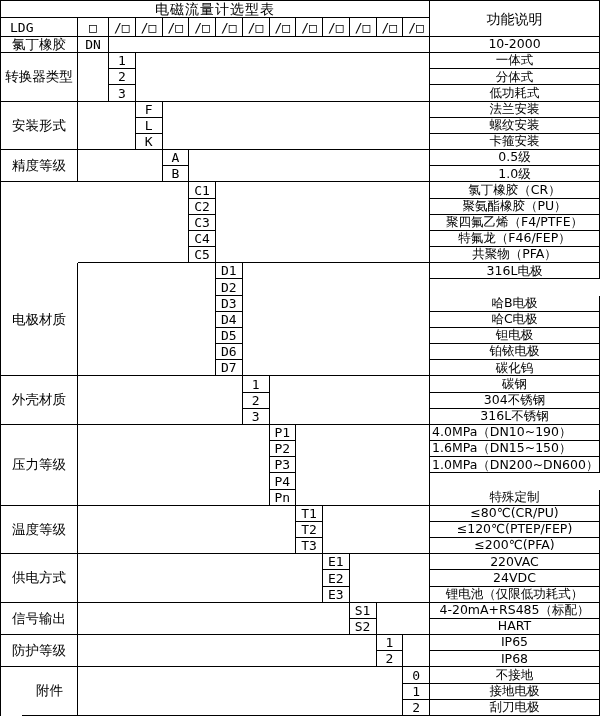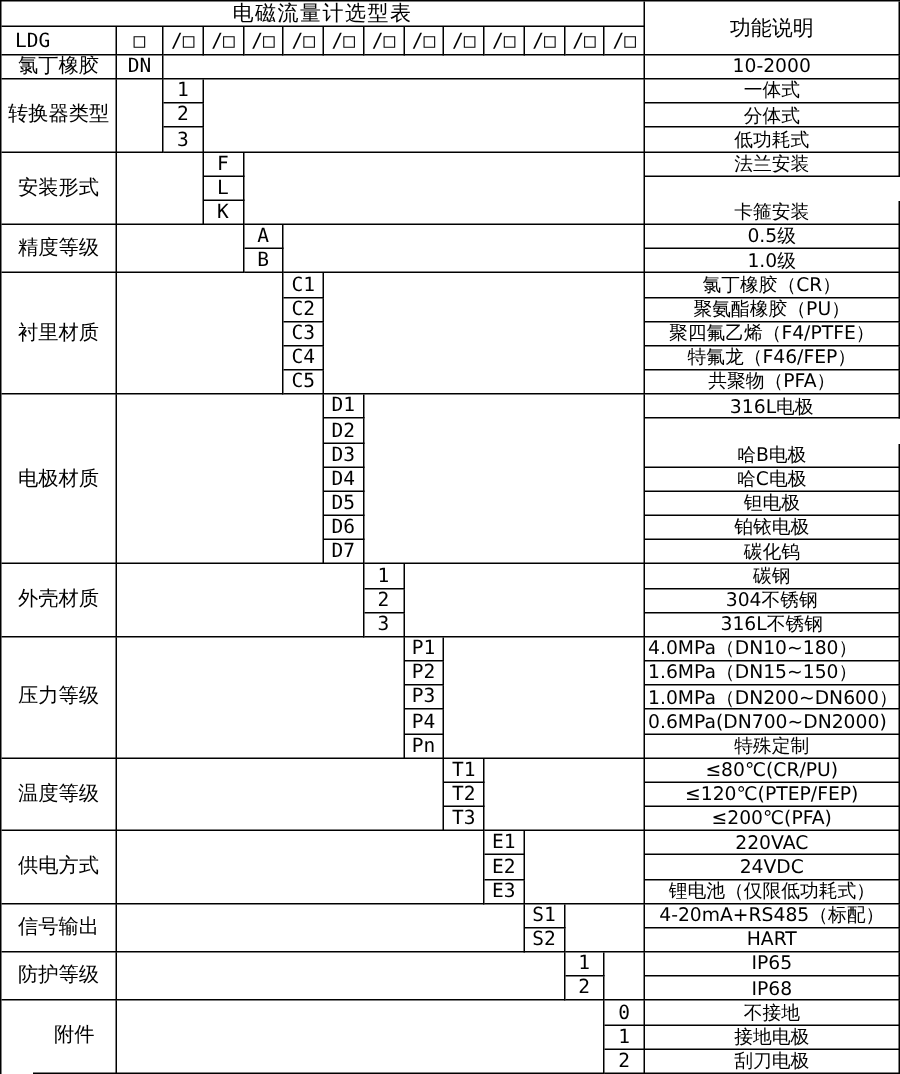--- a/index.html
+++ b/index.html
@@ -92,30 +92,30 @@
       <div class="c code" style="grid-area: 5 / 3;">2</div>
       <div class="c desc" style="grid-area: 5 / 15;">分体式</div>
       <div class="c code" style="grid-area: 6 / 3;">3</div>
       <div class="c desc" style="grid-area: 6 / 15;">低功耗式</div>
       <div class="c label" style="grid-area: 7 / 1 / span 3;">安装形式</div>
       <div class="c" style="grid-area: 7 / 2 / span 3 / 4;"></div>
       <div class="c" style="grid-area: 7 / 5 / span 3 / 15;"></div>
       <div class="c code" style="grid-area: 7 / 4;">F</div>
       <div class="c desc" style="grid-area: 7 / 15;">法兰安装</div>
       <div class="c code" style="grid-area: 8 / 4;">L</div>
+      <div class="c desc" style="grid-area: 8 / 15;">螺纹安装</div>
       <div class="c code" style="grid-area: 9 / 4;">K</div>
       <div class="c desc" style="grid-area: 9 / 15;">卡箍安装</div>
       <div class="c label" style="grid-area: 10 / 1 / span 2;">精度等级</div>
       <div class="c" style="grid-area: 10 / 2 / span 2 / 5;"></div>
       <div class="c" style="grid-area: 10 / 6 / span 2 / 15;"></div>
       <div class="c code" style="grid-area: 10 / 5;">A</div>
       <div class="c desc" style="grid-area: 10 / 15;">0.5级</div>
       <div class="c code" style="grid-area: 11 / 5;">B</div>
       <div class="c desc" style="grid-area: 11 / 15;">1.0级</div>
-      <div class="c label" style="grid-area: 12 / 1 / span 5;">衬里材质</div>
       <div class="c" style="grid-area: 12 / 2 / span 5 / 6;"></div>
       <div class="c" style="grid-area: 12 / 7 / span 5 / 15;"></div>
       <div class="c code" style="grid-area: 12 / 6;">C1</div>
       <div class="c desc" style="grid-area: 12 / 15;">氯丁橡胶（CR）</div>
       <div class="c code" style="grid-area: 13 / 6;">C2</div>
       <div class="c desc" style="grid-area: 13 / 15;">聚氨酯橡胶（PU）</div>
       <div class="c code" style="grid-area: 14 / 6;">C3</div>
       <div class="c desc" style="grid-area: 14 / 15;">聚四氟乙烯（F4/PTFE）</div>
       <div class="c code" style="grid-area: 15 / 6;">C4</div>
       <div class="c desc" style="grid-area: 15 / 15;">特氟龙（F46/FEP）</div>
@@ -143,27 +143,26 @@
       <div class="c code" style="grid-area: 24 / 8;">1</div>
       <div class="c desc" style="grid-area: 24 / 15;">碳钢</div>
       <div class="c code" style="grid-area: 25 / 8;">2</div>
       <div class="c desc" style="grid-area: 25 / 15;">304不锈钢</div>
       <div class="c code" style="grid-area: 26 / 8;">3</div>
       <div class="c desc" style="grid-area: 26 / 15;">316L不锈钢</div>
       <div class="c label" style="grid-area: 27 / 1 / span 5;">压力等级</div>
       <div class="c" style="grid-area: 27 / 2 / span 5 / 9;"></div>
       <div class="c" style="grid-area: 27 / 10 / span 5 / 15;"></div>
       <div class="c code" style="grid-area: 27 / 9;">P1</div>
-      <div class="c desc left" style="grid-area: 27 / 15;">4.0MPa（DN10~180）</div>
+      <div class="c desc left" style="grid-area: 27 / 15;">4.0MPa（DN10~190）</div>
       <div class="c code" style="grid-area: 28 / 9;">P2</div>
       <div class="c desc left" style="grid-area: 28 / 15;">1.6MPa（DN15~150）</div>
       <div class="c code" style="grid-area: 29 / 9;">P3</div>
       <div class="c desc left" style="grid-area: 29 / 15;">1.0MPa（DN200~DN600）</div>
       <div class="c code" style="grid-area: 30 / 9;">P4</div>
-      <div class="c desc left" style="grid-area: 30 / 15;">0.6MPa(DN700~DN2000)</div>
       <div class="c code" style="grid-area: 31 / 9;">Pn</div>
       <div class="c label" style="grid-area: 32 / 1 / span 3;">温度等级</div>
       <div class="c desc" style="grid-area: 31 / 15;">特殊定制</div>
       <div class="c" style="grid-area: 32 / 2 / span 3 / 10;"></div>
       <div class="c" style="grid-area: 32 / 11 / span 3 / 15;"></div>
       <div class="c code" style="grid-area: 32 / 10;">T1</div>
       <div class="c desc" style="grid-area: 32 / 15;">≤80℃(CR/PU)</div>
       <div class="c code" style="grid-area: 33 / 10;">T2</div>
       <div class="c desc" style="grid-area: 33 / 15;">≤120℃(PTEP/FEP)</div>
       <div class="c code" style="grid-area: 34 / 10;">T3</div>

